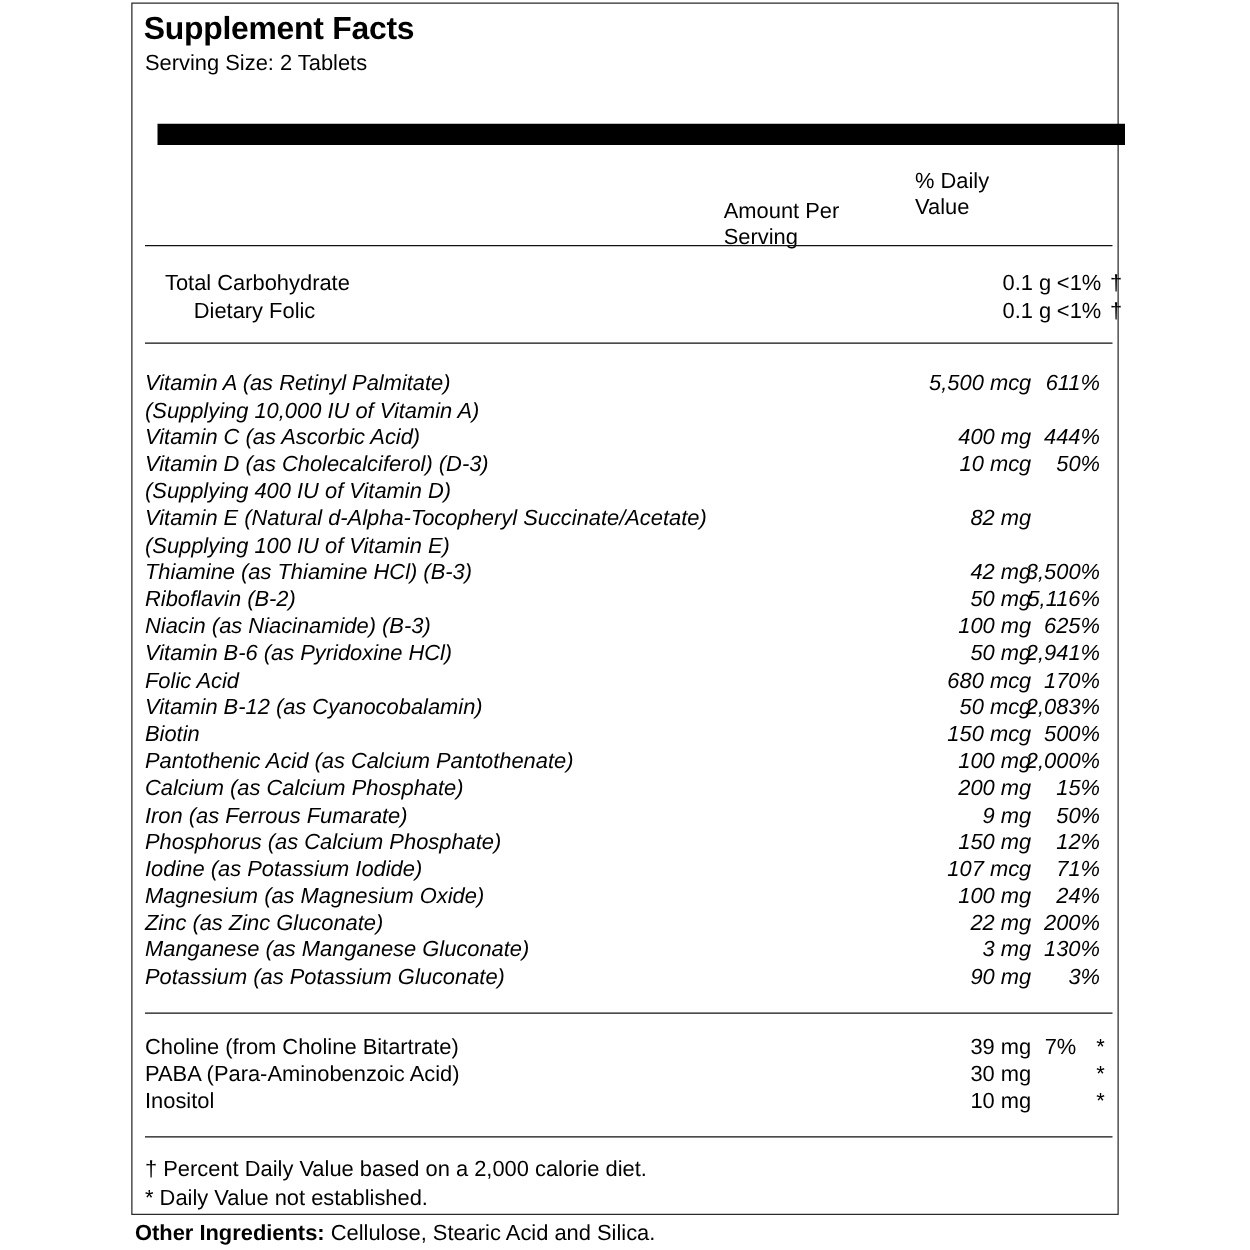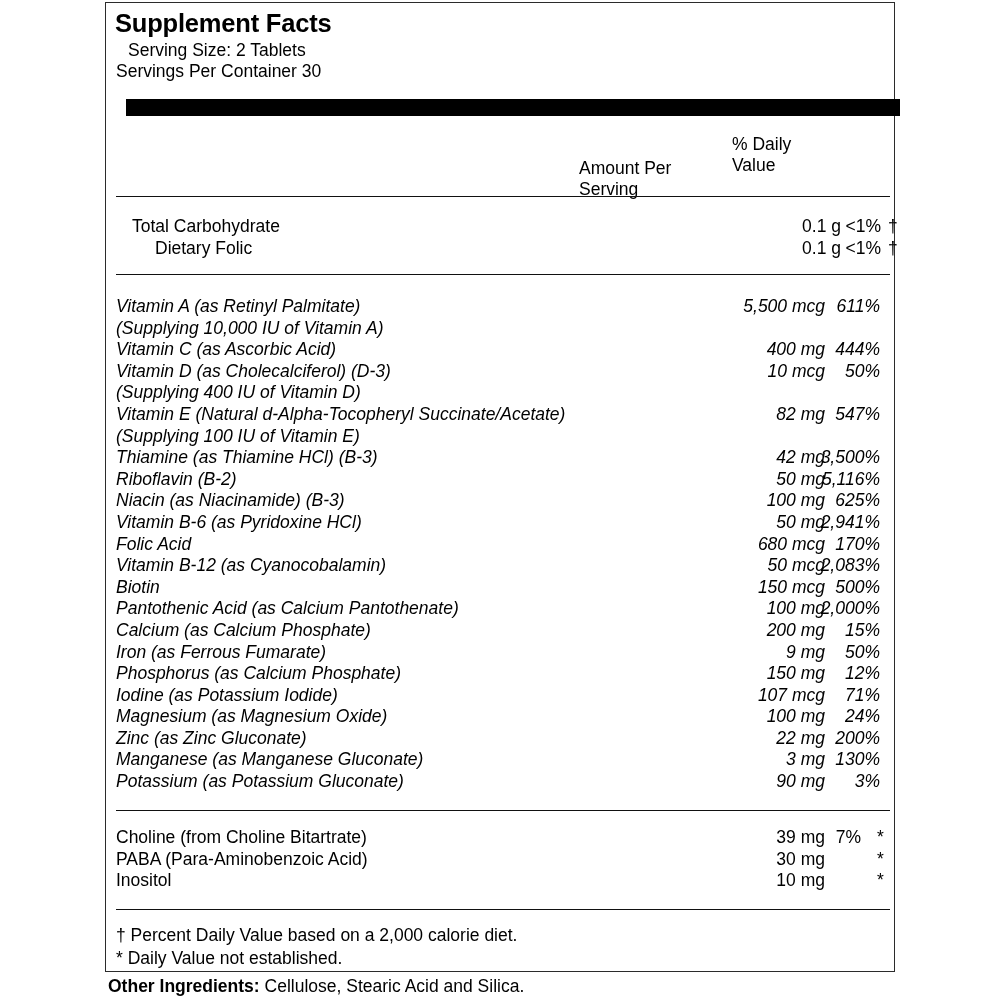--- a/index.html
+++ b/index.html
@@ -47,21 +47,21 @@
   .sf-title {
     position: absolute;
     left: 0px;
     top: 6px;
     font-size: 25.5px;
     font-weight: bold;
     letter-spacing: -0.2px;
   }
   .serving-size {
     position: absolute;
-    left: 13px;
+    left: 1px;
     top: 37px;
     font-size: 17.5px;
   }
   .servings-per {
     position: absolute;
     left: 1px;
     top: 58px;
     font-size: 17.5px;
   }
 
@@ -172,21 +172,20 @@
 </head>
 <body>
 
 <div id="page">
 
   <div class="panel">
     <div class="inner">
 
       <div class="sf-title">Supplement Facts</div>
       <div class="serving-size">Serving Size: 2 Tablets</div>
-      <div class="servings-per">Servings Per Container 30</div>
 
       <div class="black-bar"></div>
 
       <div class="colhead amount">
         <div>Amount Per</div>
         <div>Serving</div>
       </div>
       <div class="colhead dv">
         <div>% Daily</div>
         <div>Value</div>
@@ -233,21 +232,20 @@
             <div class="dv">50%</div>
           </div>
           <div class="row">
             <div class="nm">(Supplying 400 IU of Vitamin D)</div>
             <div class="amt"></div>
             <div class="dv"></div>
           </div>
           <div class="row">
             <div class="nm">Vitamin E (Natural d-Alpha-Tocopheryl Succinate/Acetate)</div>
             <div class="amt">82 mg</div>
-            <div class="dv">547%</div>
           </div>
           <div class="row">
             <div class="nm">(Supplying 100 IU of Vitamin E)</div>
             <div class="amt"></div>
             <div class="dv"></div>
           </div>
           <div class="row">
             <div class="nm">Thiamine (as Thiamine HCl) (B-3)</div>
             <div class="amt">42 mg</div>
             <div class="dv">3,500%</div>

